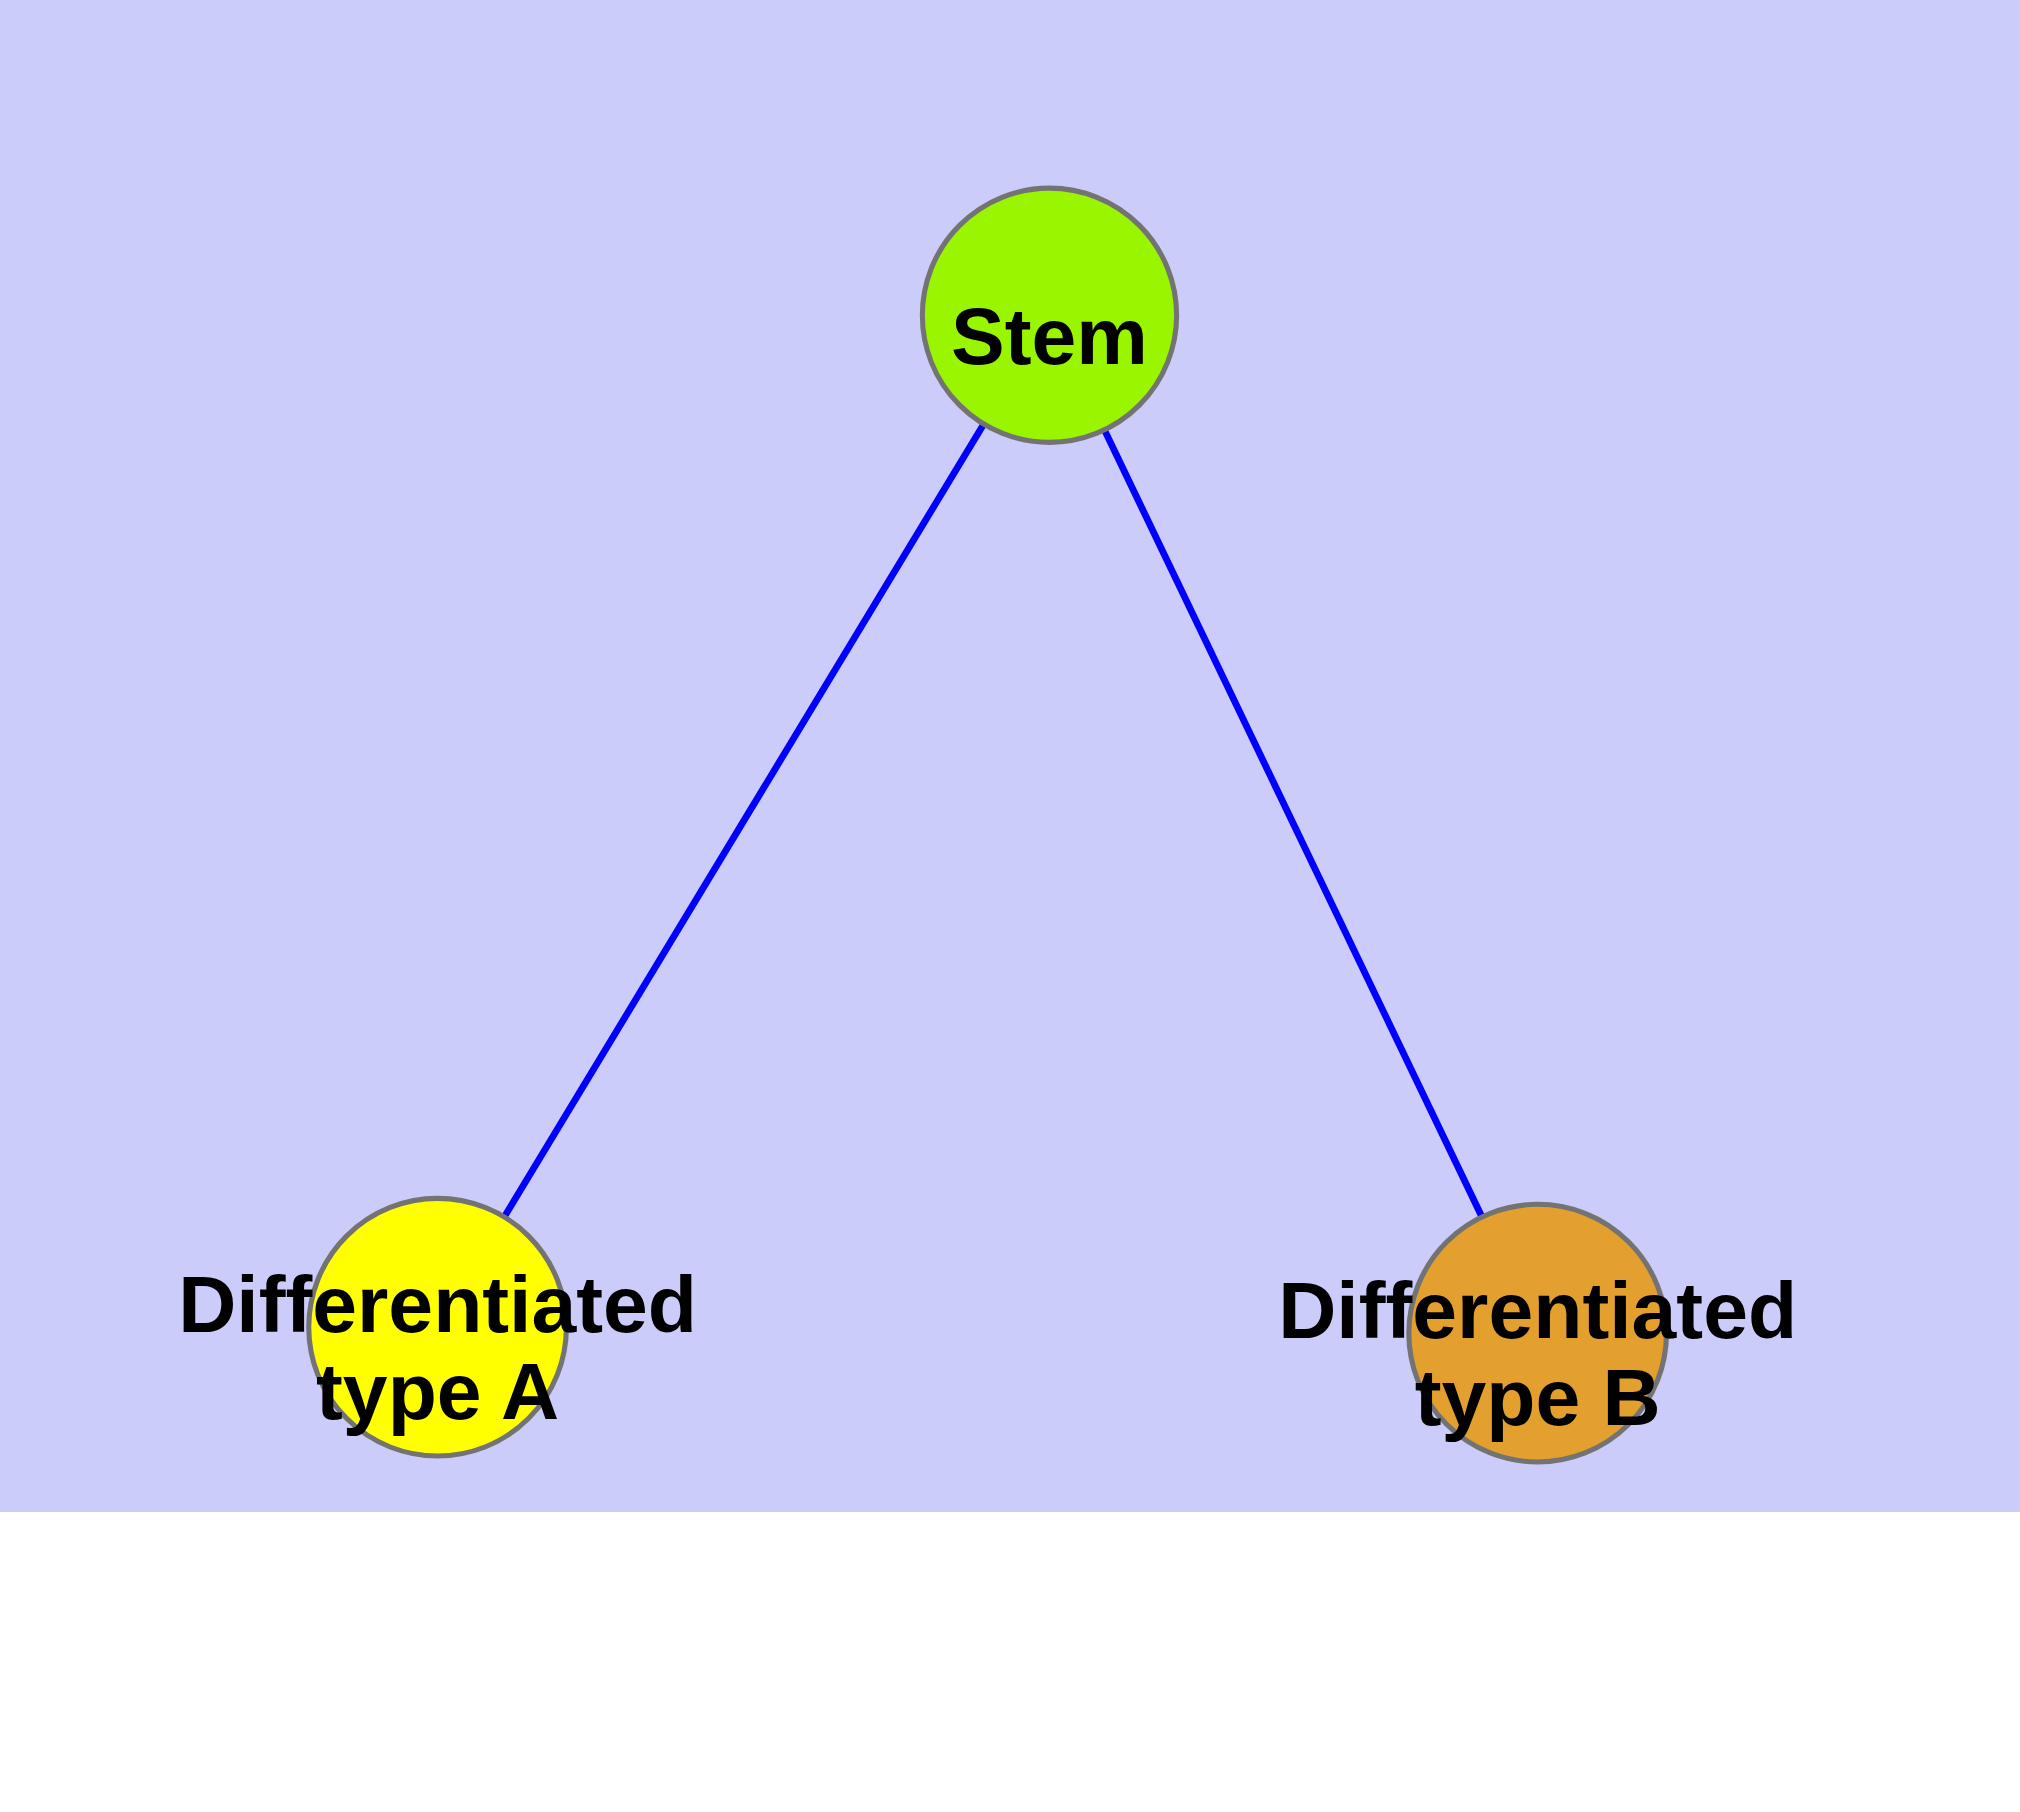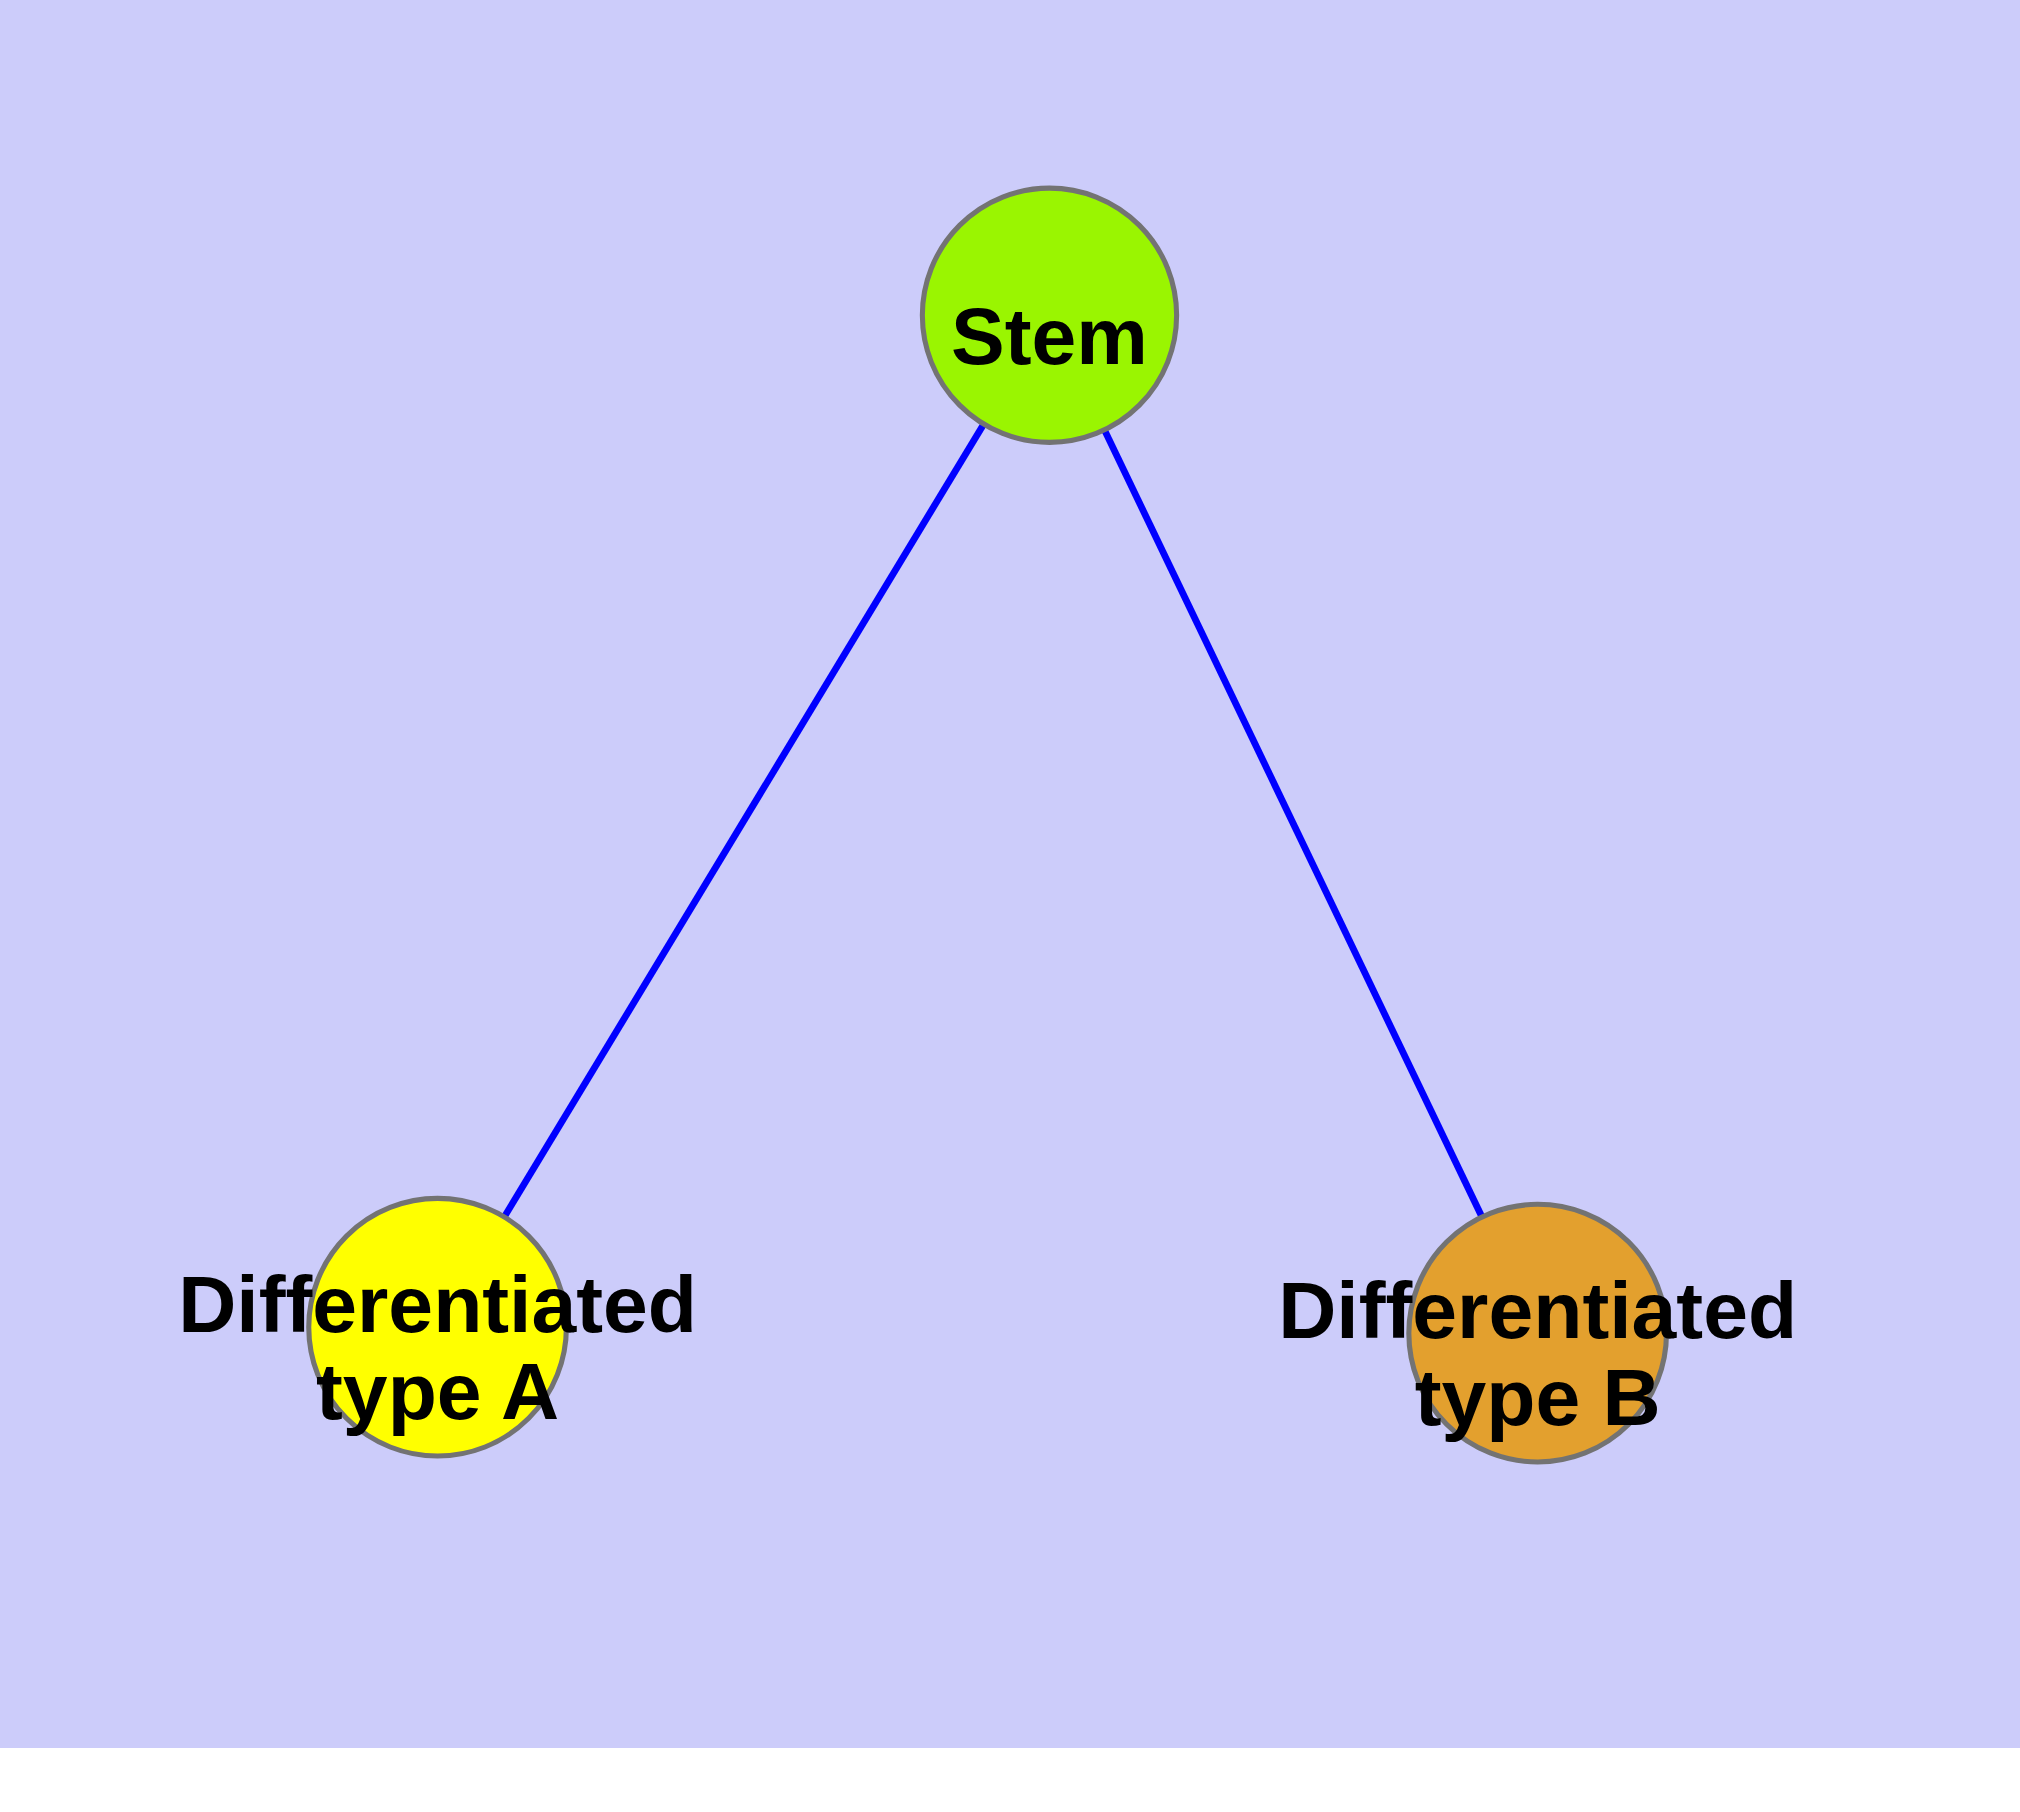--- a/index.html
+++ b/index.html
@@ -36,21 +36,21 @@
     fill: #000000;
     text-anchor: middle;
     dominant-baseline: middle;
     paint-order: normal;
     white-space: pre;
   }
 </style>
 </head>
 <body>
 
-<div id="canvas" style="width: 2021px; height: 1748px;">
+<div id="canvas" style="width: 2021px; height: 1512px;">
 
   <div id="bg-rect" style="background: rgb(204, 204, 250);"></div>
 
   <svg id="graph-svg" viewBox="0 0 2384 2138" xmlns="http://www.w3.org/2000/svg" style="width: 2021px; height: 1812px;">
 
     <g>
       <line class="edge" id="edge-0" x1="1162.453212729084" y1="496.9347146834816" x2="592.5816747677779" y2="1439.3538508687996" stroke="#0000ff" stroke-width="8" stroke-linecap="butt"></line>
       <line class="edge" id="edge-1" x1="1301.1359713909594" y1="503.6428847926083" x2="1749.9991522886164" y2="1439.5537880184518" stroke="#0000ff" stroke-width="8" stroke-linecap="butt"></line>
     </g>
 

